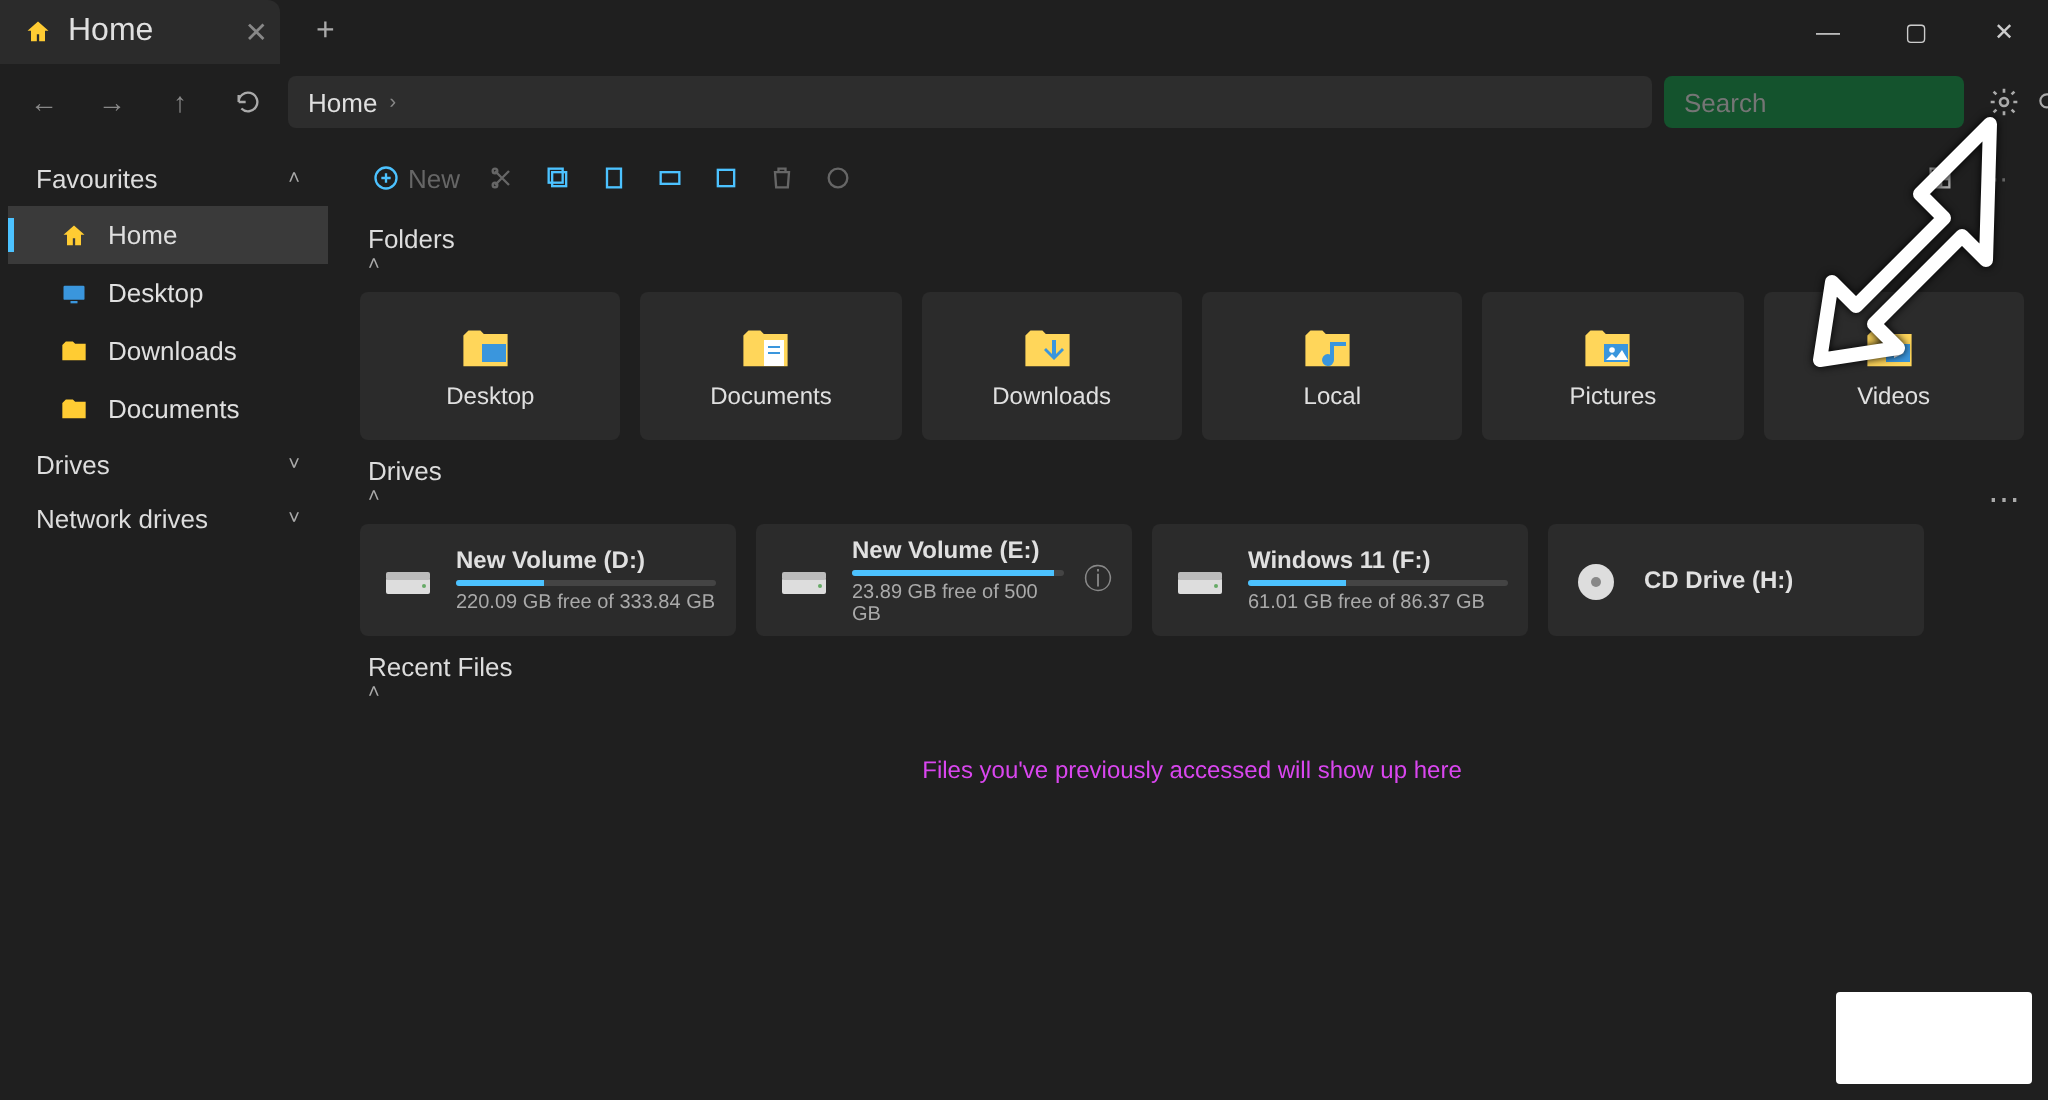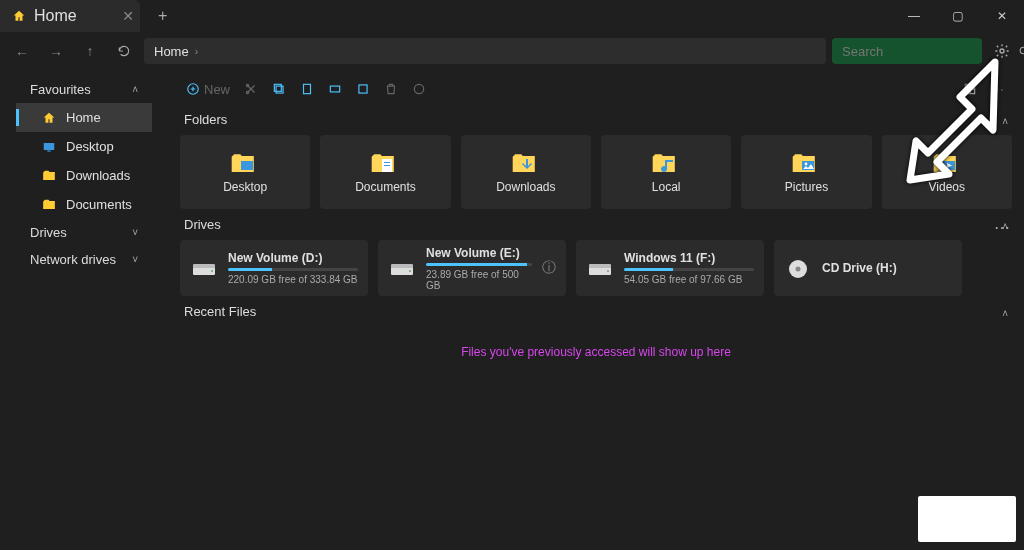--- a/index.html
+++ b/index.html
@@ -18,33 +18,33 @@
 .navbtn { width: 28px; height: 28px; display: flex; align-items: center; justify-content: center; color: #888; cursor: pointer; font-size: 14px; }
 .breadcrumb { flex: 1; height: 26px; background: #2d2d2d; border-radius: 4px; display: flex; align-items: center; padding: 0 10px; font-size: 13px; gap: 6px; }
 .searchbox { width: 150px; height: 26px; background: #14532d; border-radius: 4px; display: flex; align-items: center; padding: 0 10px; font-size: 13px; color: #888; }
 .searchbox input { background: transparent; border: none; outline: none; color: #ddd; flex: 1; font-size: 13px; }
 .settings { width: 28px; height: 28px; display: flex; align-items: center; justify-content: center; color: #aaa; cursor: pointer; }
 
 
 .main { display: flex; height: calc(100% - 70px); }
 
 
-.sidebar { width: 168px; padding: 6px 16px; font-size: 13px; background: #1f1f1f; }
+.sidebar { width: 168px; padding: 6px 4px; font-size: 13px; background: #1f1f1f; }
 .side-section { padding: 6px 14px; display: flex; align-items: center; justify-content: space-between; color: #ddd; cursor: pointer; }
 .side-item { padding: 7px 14px 7px 26px; display: flex; align-items: center; gap: 10px; cursor: pointer; }
 .side-item.active { background: #3a3a3a; position: relative; }
 .side-item.active::before { content: ""; position: absolute; left: 0; top: 6px; bottom: 6px; width: 3px; background: #4cc2ff; }
 .chev { font-size: 10px; color: #aaa; }
 
 
 .content { flex: 1; padding: 4px 12px 12px 12px; overflow-y: auto; }
 .toolbar { height: 30px; display: flex; align-items: center; gap: 14px; padding: 0 6px; color: #666; font-size: 13px; }
 .toolbar .tbtn { display: flex; align-items: center; gap: 4px; cursor: pointer; }
 .toolbar .tsep { flex: 1; }
-.section-head { display: flex; align-items: flex-end; justify-content: space-between; padding: 8px 4px; font-size: 13px; color: #ddd; }
+.section-head { display: flex; align-items: flex-start; justify-content: space-between; padding: 8px 4px; font-size: 13px; color: #ddd; flex-direction: column; }
 .folders-grid { display: flex; gap: 10px; flex-wrap: nowrap; }
 .folder-card { flex: 1; min-width: 120px; height: 74px; background: #2b2b2b; border-radius: 4px; display: flex; flex-direction: column; align-items: center; justify-content: center; gap: 6px; font-size: 12px; cursor: pointer; }
 .folder-icon { width: 30px; height: 24px; position: relative; }
 
 .drives-grid { display: flex; gap: 10px; flex-wrap: wrap; position: relative; }
 .drive-card { width: 188px; height: 56px; background: #2b2b2b; border-radius: 4px; display: flex; align-items: center; gap: 10px; padding: 8px 10px; cursor: pointer; position: relative; }
 .drive-icon { width: 28px; height: 20px; flex-shrink: 0; }
 .drive-info { flex: 1; display: flex; flex-direction: column; gap: 3px; }
 .drive-name { font-size: 12px; font-weight: 600; }
 .drive-bar { height: 3px; background: #444; border-radius: 2px; overflow: hidden; }
@@ -339,21 +339,21 @@
               <rect x="3" y="9" width="22" height="8" rx="1" fill="#ddd"></rect>
               <rect x="3" y="6" width="22" height="4" rx="1" fill="#bbb"></rect>
               <circle cx="22" cy="13" r="1" fill="#6a6"></circle>
             </svg>
           </div>
           <div class="drive-info">
             <div class="drive-name">Windows 11 (F:)</div>
             <div class="drive-bar">
               <div class="drive-fill" style="width:38%"></div>
             </div>
-            <div class="drive-free">54.05 GB free of 97.66 GB</div>
+            <div class="drive-free">61.01 GB free of 86.37 GB</div>
           </div>
         </div>
         <div class="drive-card">
           <div class="drive-icon">
             <svg width="28" height="22" viewBox="0 0 28 22">
               <ellipse cx="14" cy="11" rx="9" ry="9" fill="#ddd"></ellipse>
               <ellipse cx="14" cy="11" rx="2.5" ry="2.5" fill="#888"></ellipse>
             </svg>
           </div>
           <div class="drive-info">

